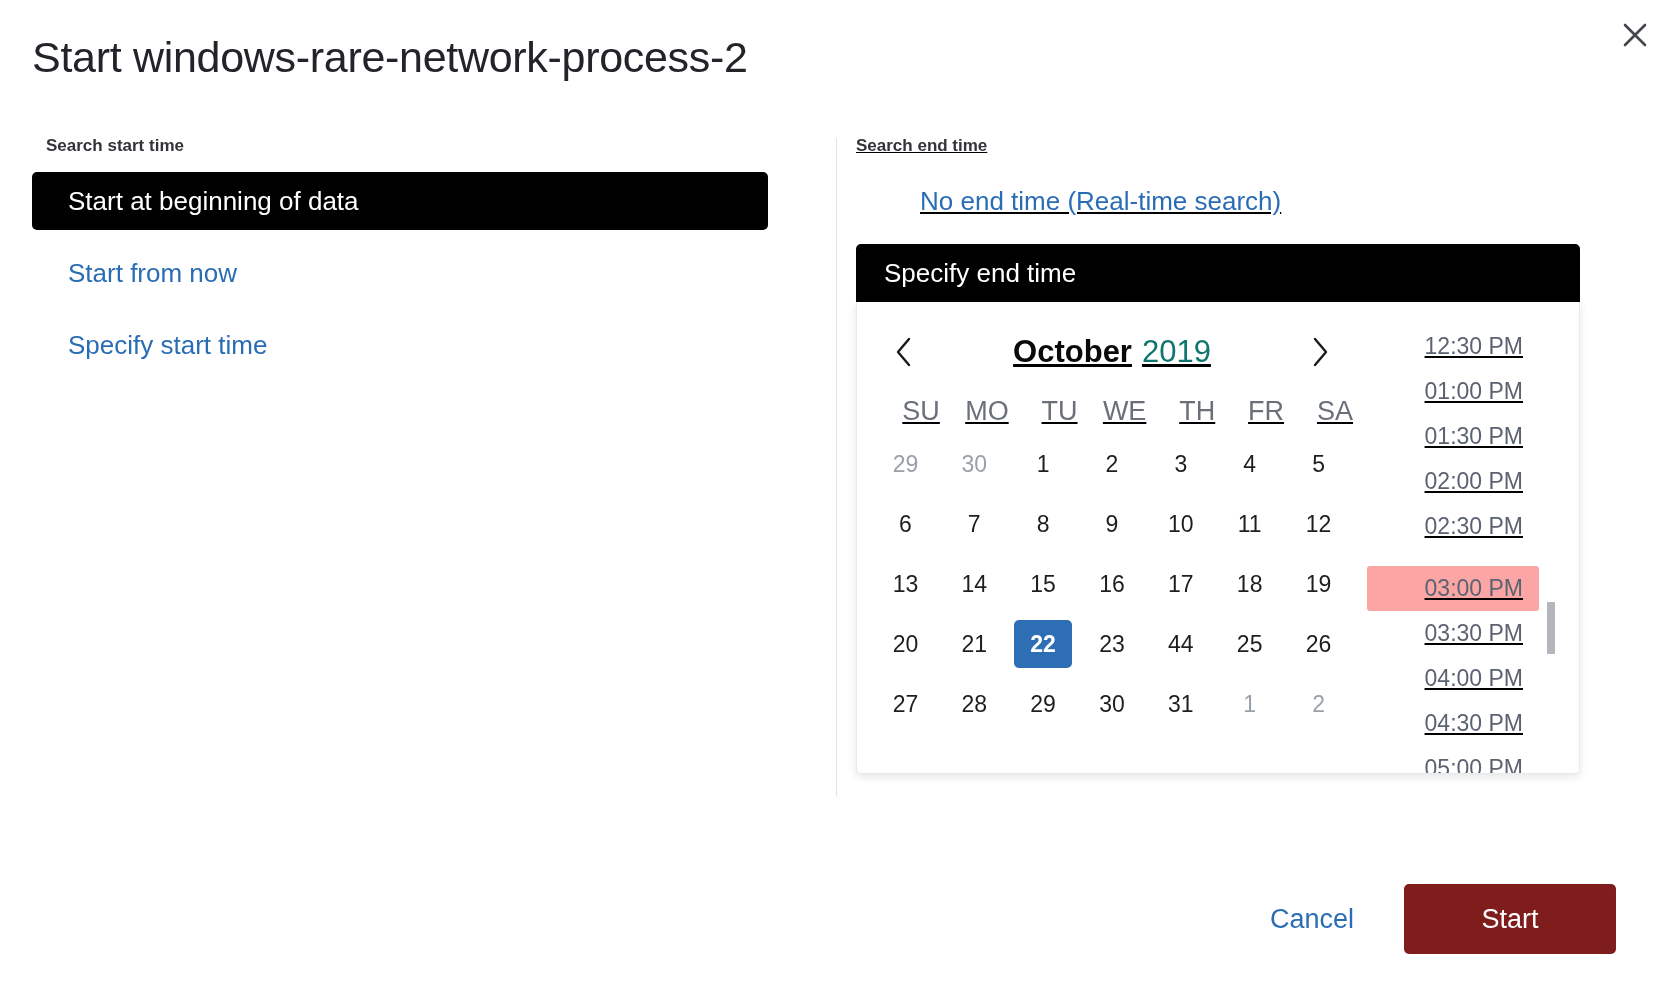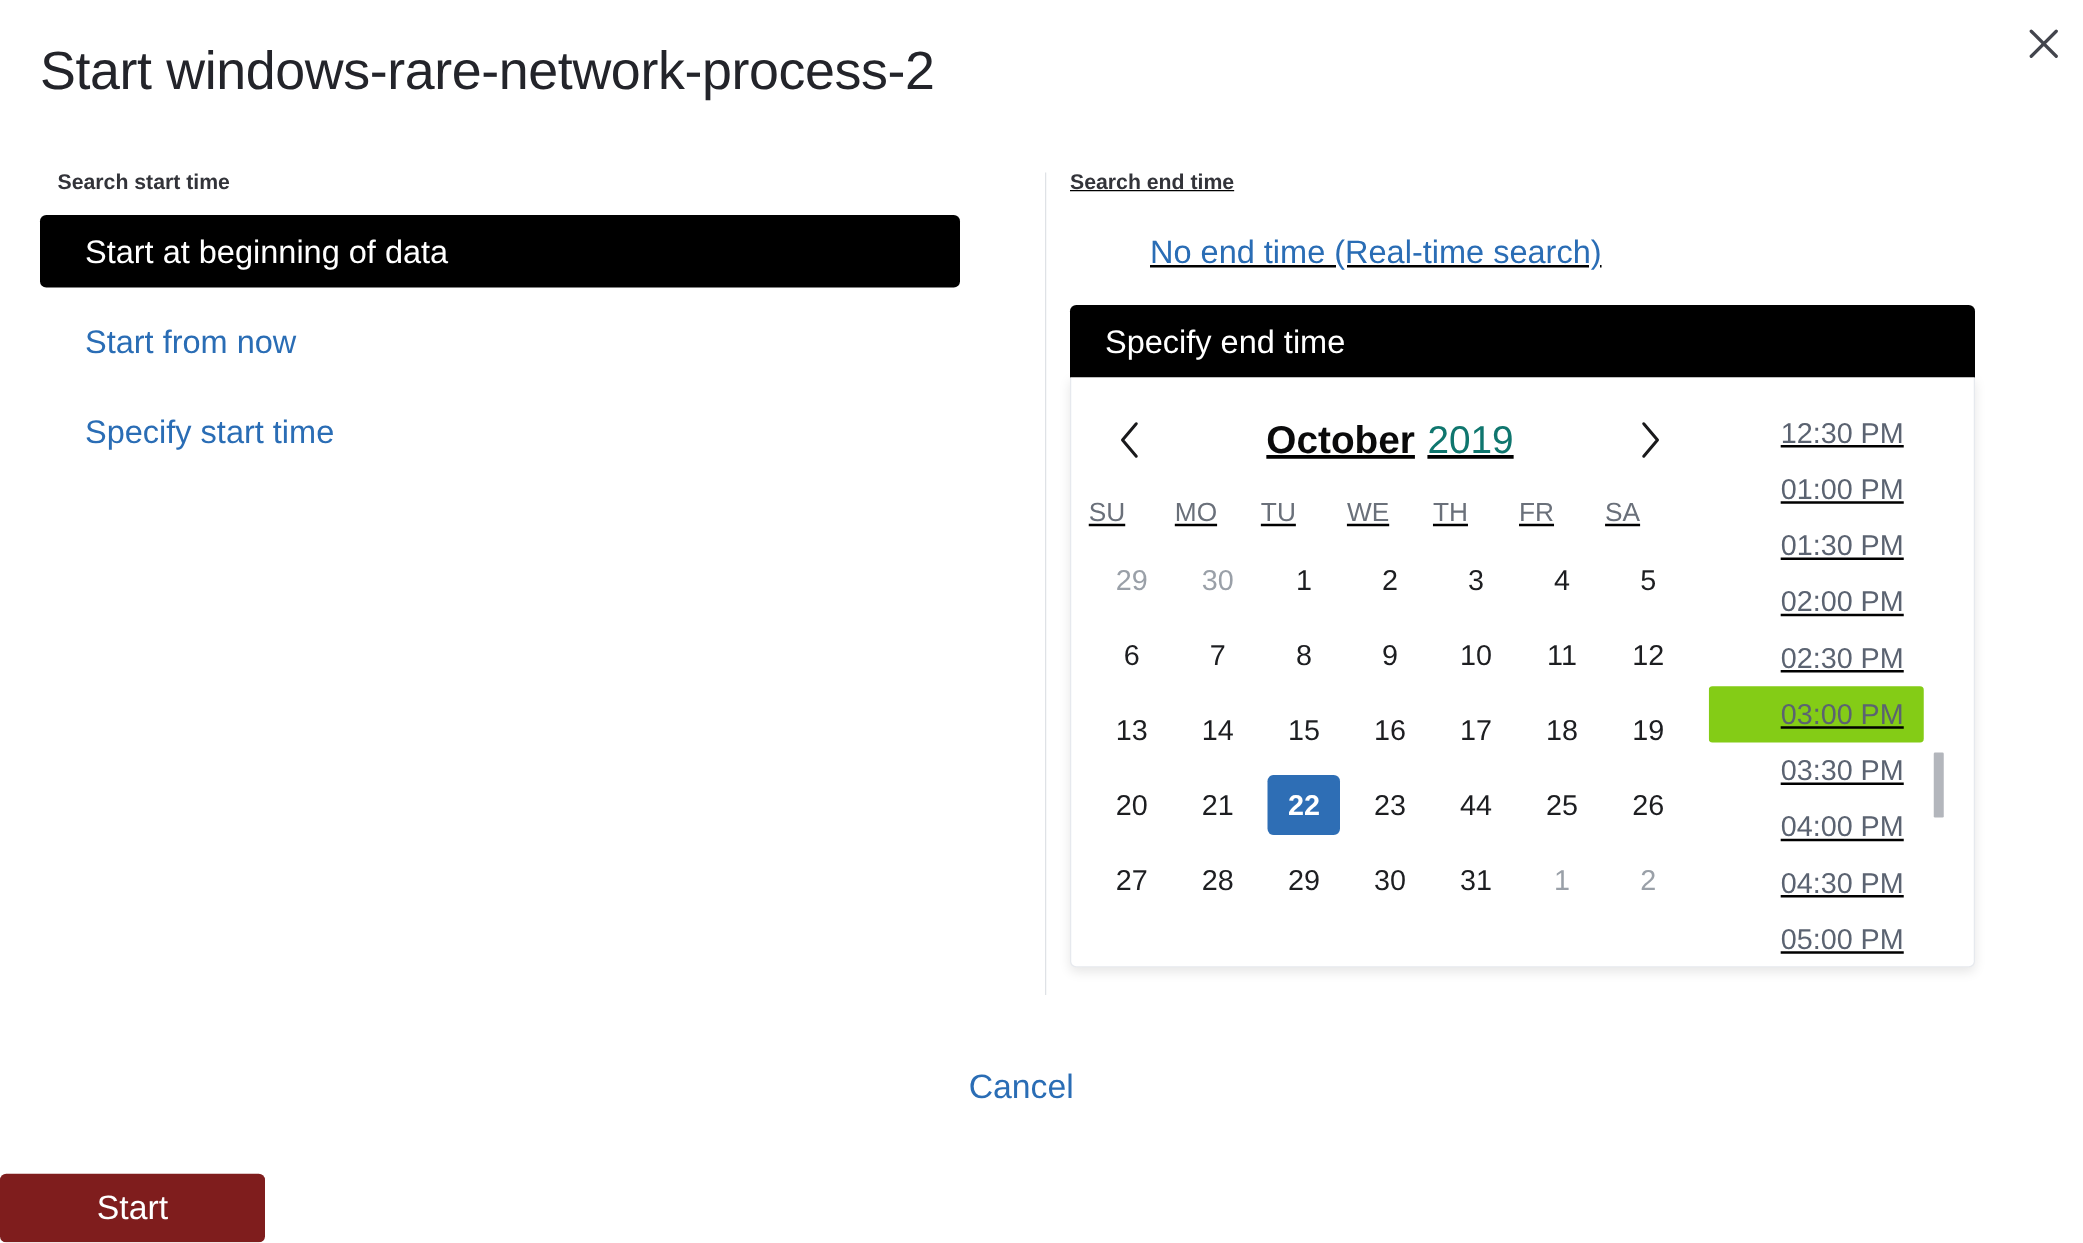--- a/index.html
+++ b/index.html
@@ -160,25 +160,25 @@
   }
   .cal-month { font-weight: bold; color: #0a0a0b; }
   .cal-year { font-weight: 400; color: #0f766e; margin-left: 10px; }
 
   table.cal-grid {
     width: 100%;
     border-collapse: collapse;
     margin-top: 8px;
   }
   table.cal-grid th {
-    font-size: 21px;
+    font-size: 27px;
     font-weight: 400;
     color: #6a707a;
     height: 46px;
-    text-align: left;
+    text-align: right;
     padding: 0;
   }
   table.cal-grid td {
     text-align: center;
     padding: 0;
     height: 60px;
   }
   .day {
     display: inline-flex;
     align-items: center;
@@ -212,21 +212,21 @@
     font-size: 23px;
     color: #5b6371;
     text-align: right;
     height: 45px;
     line-height: 45px;
     padding-right: 16px;
     border-radius: 3px;
     cursor: pointer;
     white-space: nowrap;
   }
-  .time-item.active { background: #84cc16; }
+  .time-item.active { background: #fca5a5; margin-top: 17px; }
   .time-scrollbar-track {
     position: absolute;
     right: 12px;
     top: 22px;
     width: 8px;
     bottom: 4px;
   }
   .time-scrollbar-thumb {
     position: absolute;
     right: 12px;
@@ -240,24 +240,24 @@
 
   
   .footer {
     position: absolute;
     left: 0;
     right: 0;
     bottom: 0;
     height: 150px;
     background: #ffffff;
     display: flex;
+    align-items: center;
     justify-content: flex-end;
-    padding-right: 32px;
+    padding-right: 50px;
     gap: 44px;
-    flex-direction: column;
   }
   .btn-cancel {
     font-size: 27px;
     color: #2a6db5;
     background: none;
     border: none;
     cursor: pointer;
     font-family: inherit;
     padding: 10px 6px;
   }

